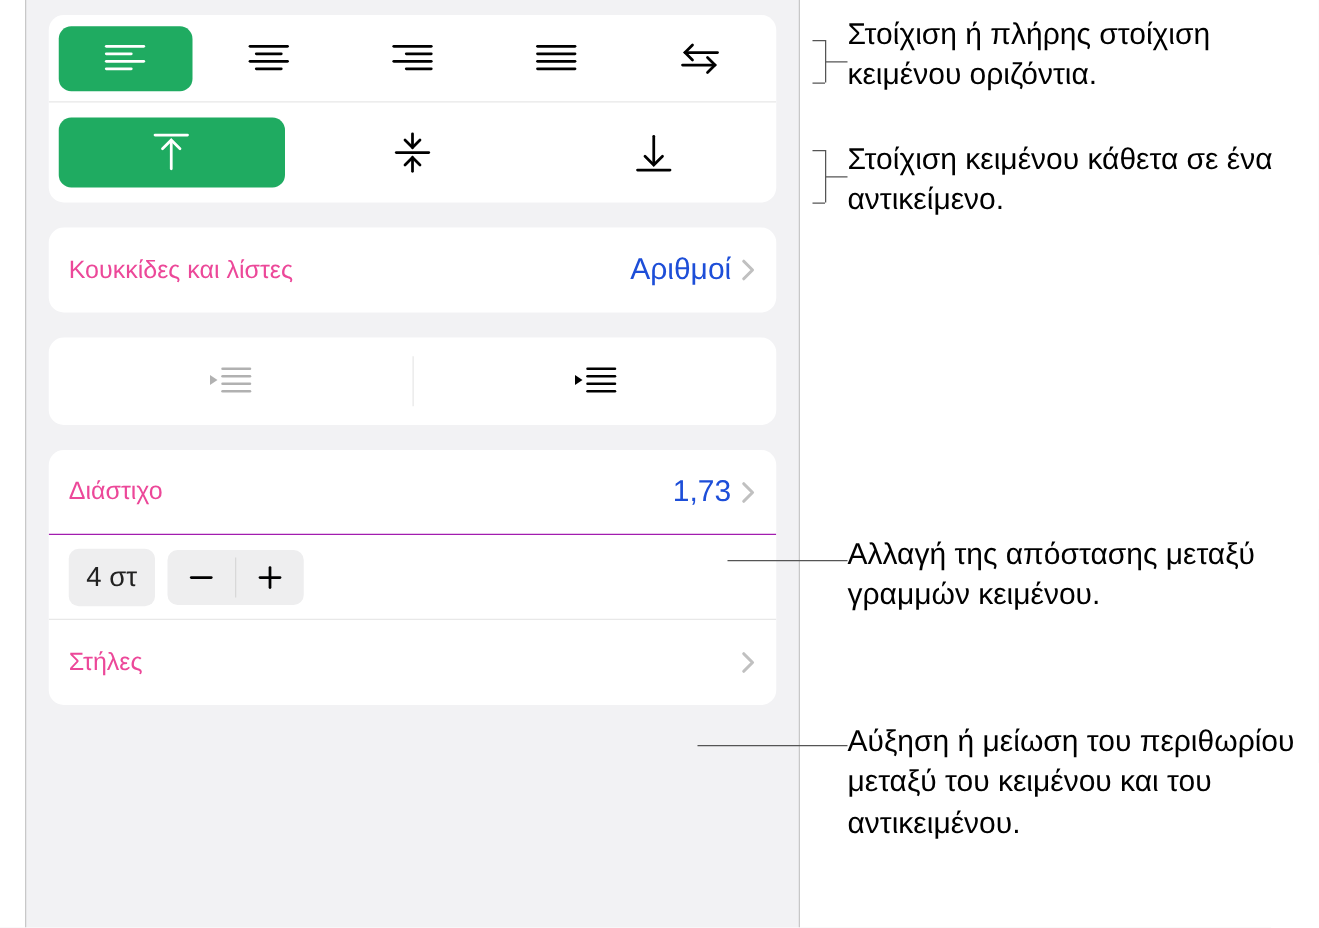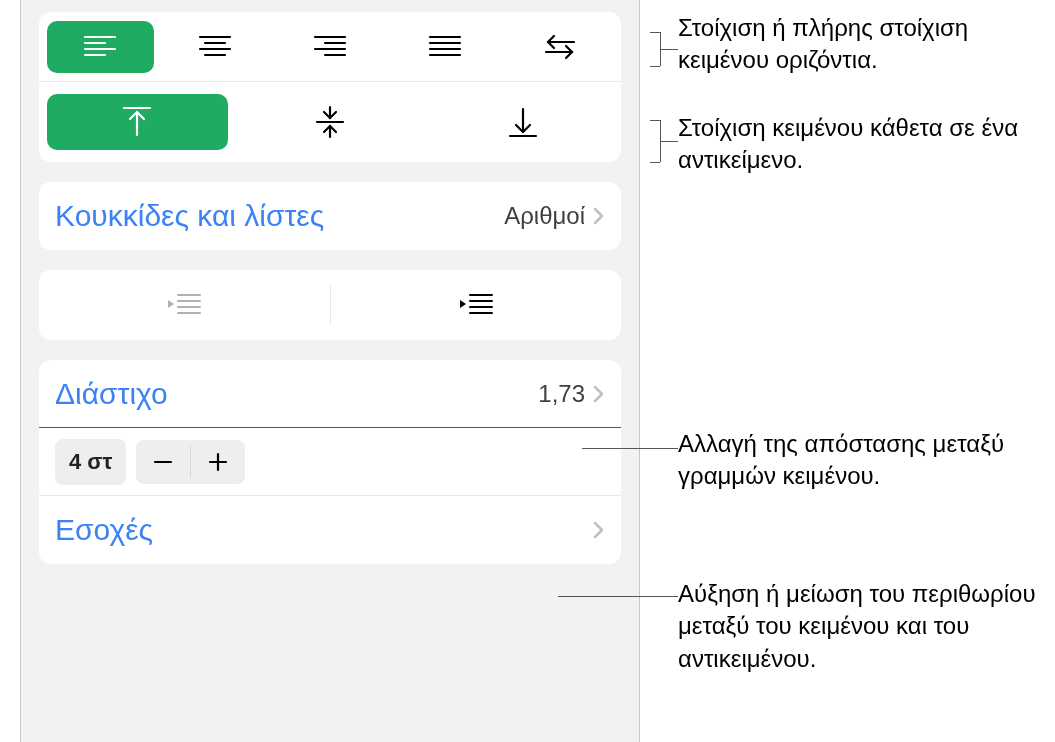--- a/index.html
+++ b/index.html
@@ -65,27 +65,27 @@
 .valign-btn.active { background: #1fab61; }
 .list-row {
   display: flex;
   align-items: center;
   height: 68px;
   padding: 0 16px;
   border-bottom: 1px solid #a21caf;
 }
 .list-row:last-child { border-bottom: none; }
 .row-label {
-  font-size: 30px;
-  color: #3b82f6;
+  font-size: 20px;
+  color: #ec4899;
   flex: 1;
 }
 .row-value {
   font-size: 24px;
-  color: #404040;
+  color: #1d4ed8;
   margin-right: 8px;
 }
 .chevron {
   color: #c0c0c0;
   font-size: 20px;
 }
 .indent-row {
   display: flex;
   align-items: center;
   height: 70px;
@@ -108,21 +108,20 @@
   padding: 0 16px;
   border-bottom: 1px solid #e8e8e8;
 }
 .margin-value-box {
   background: #eeeeef;
   border-radius: 8px;
   padding: 10px 14px;
   font-size: 22px;
   color: #222;
   margin-right: 10px;
-  font-weight: bold;
 }
 .stepper {
   display: flex;
   background: #eeeeef;
   border-radius: 8px;
   overflow: hidden;
   height: 44px;
 }
 .stepper-btn {
   width: 54px;
@@ -319,21 +318,21 @@
           <svg width="22" height="22" viewBox="0 0 22 22">
               <g stroke="#000" stroke-width="2.2" stroke-linecap="round">
                 <line x1="3" y1="11" x2="19" y2="11"></line>
                 <line x1="11" y1="3" x2="11" y2="19"></line>
               </g>
             </svg>
         </div>
       </div>
     </div>
     <div class="list-row">
-      <span class="row-label">Εσοχές</span>
+      <span class="row-label">Στήλες</span>
       <span class="chevron">
         <svg width="12" height="18" viewBox="0 0 12 18">
             <polyline points="2,2 9,9 2,16" fill="none" stroke="#c0c0c0" stroke-width="2.5" stroke-linecap="round" stroke-linejoin="round"></polyline>
           </svg>
       </span>
     </div>
   </div>
 
 </div>
 

